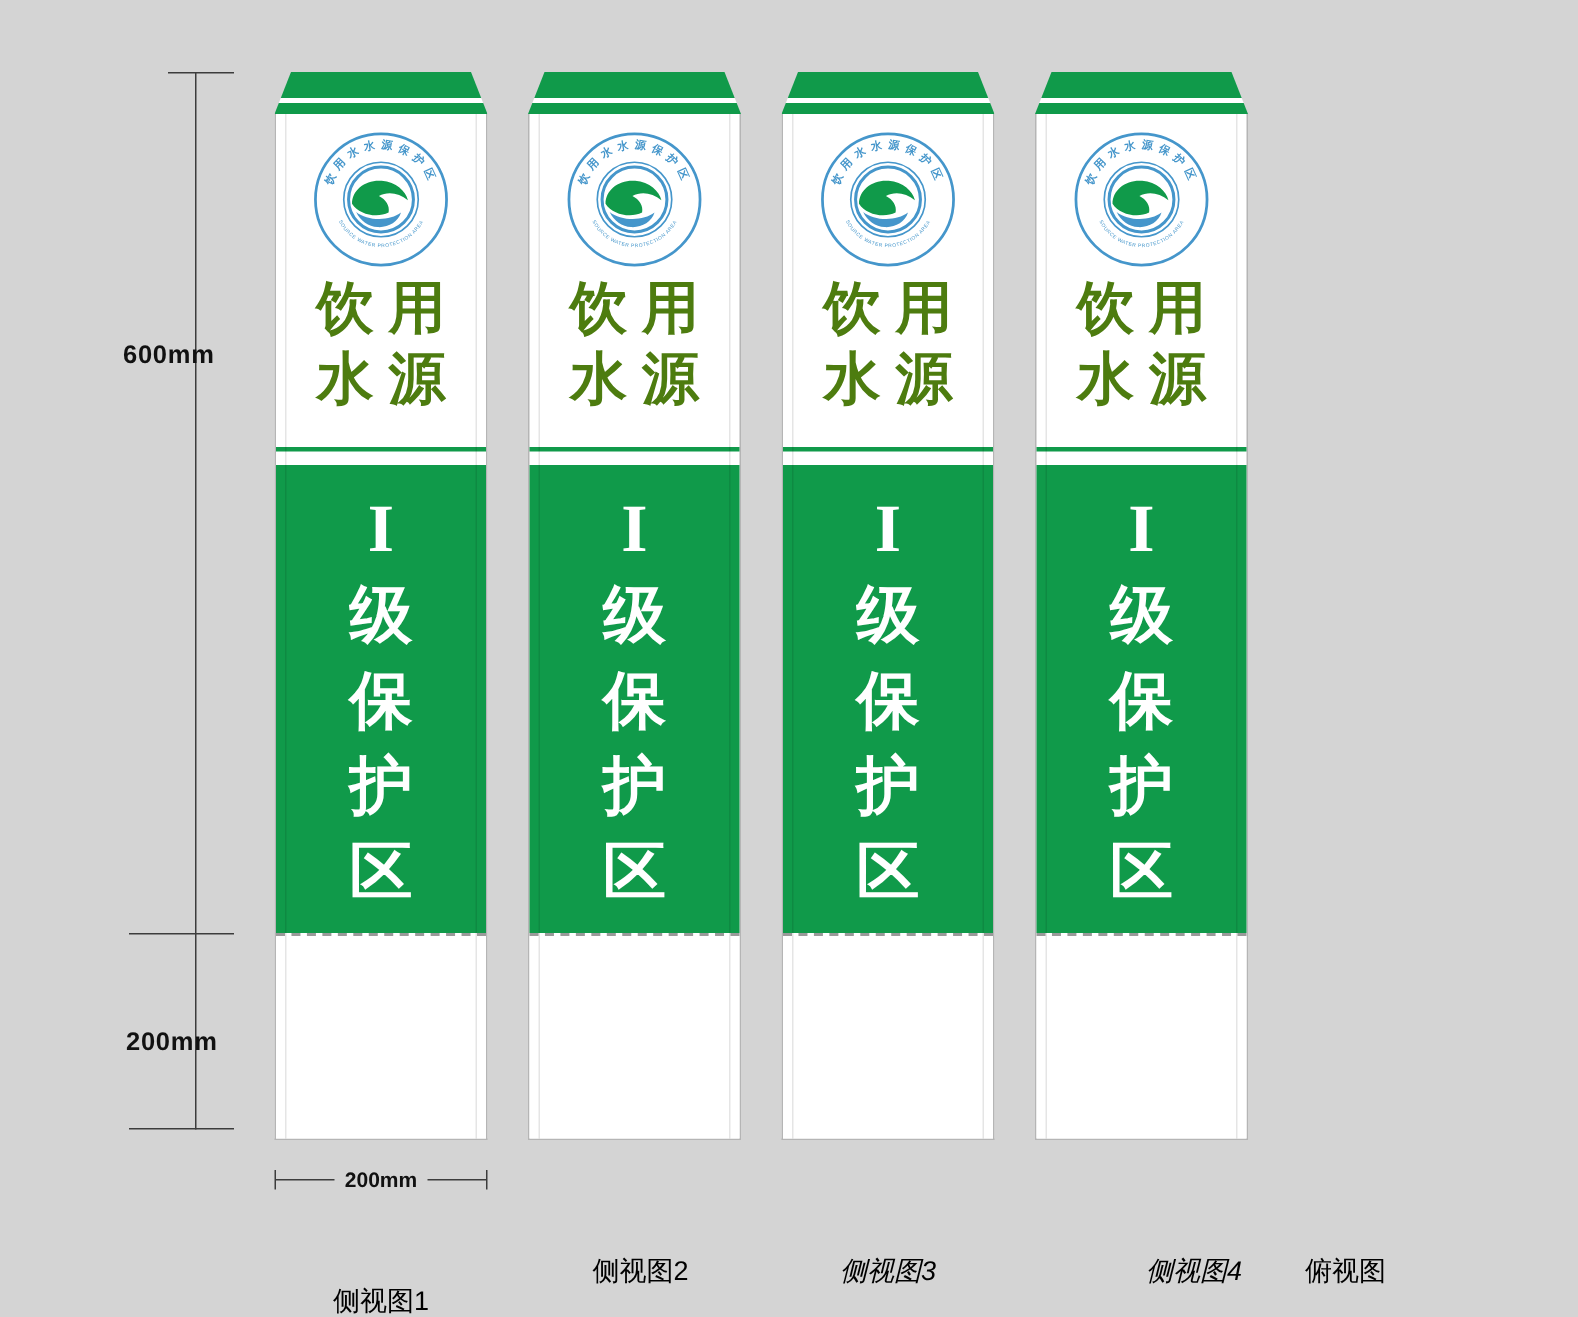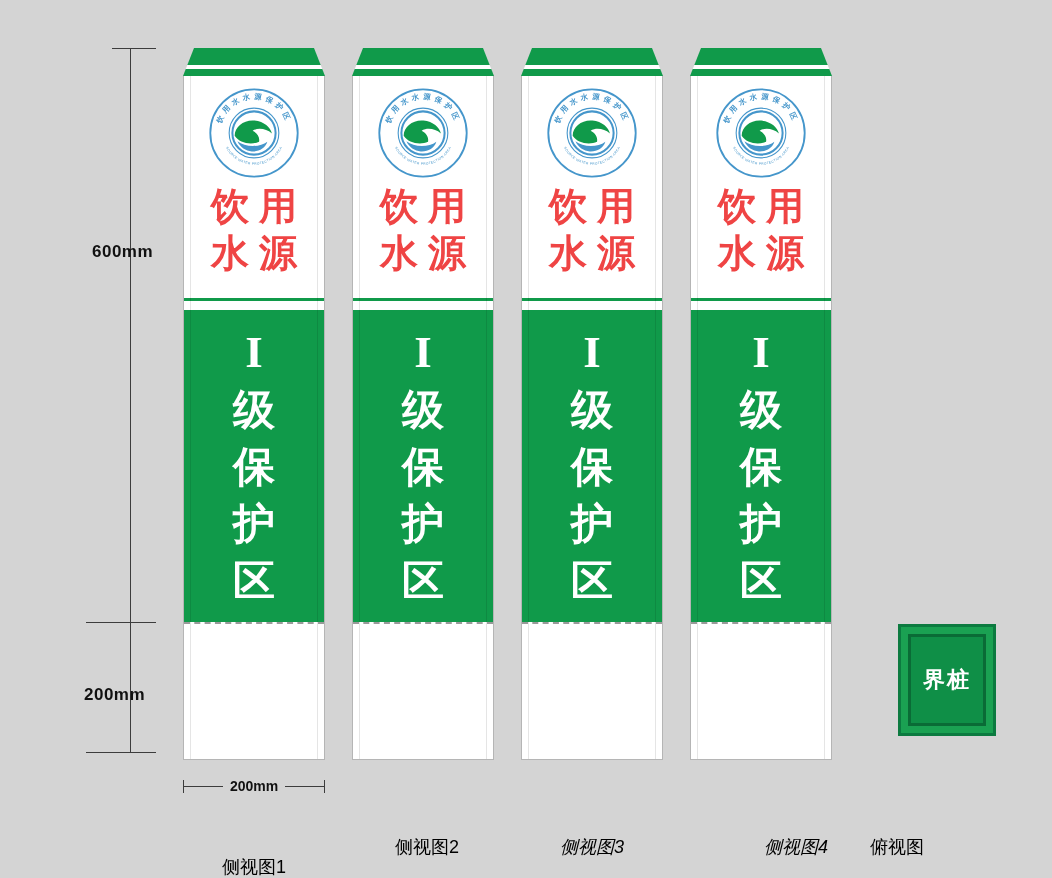--- a/index.html
+++ b/index.html
@@ -12,21 +12,21 @@
   }
   .canvas { position:absolute; inset:0; }
 
   
   .dim-vline { position:absolute; left:130px; top:48px; width:1px; height:705px; background:#3c3c3c; }
   .tick { position:absolute; height:1px; background:#3c3c3c; }
   .tick-top    { left:112px; top:48px;  width:44px; }
   .tick-mid    { left:86px;  top:622px; width:70px; }
   .tick-bottom { left:86px;  top:752px; width:70px; }
   .dim-label { position:absolute; font-size:17px; font-weight:bold; color:#111; letter-spacing:0.5px; }
-  .label-600 { left:92px; top:227px;margin-top:15px; }
+  .label-600 { left:82px; top:227px; }
   .label-200 { left:84px; top:685px; }
 
   
   .dim-width { position:absolute; left:183px; top:778px; width:142px; height:16px; display:flex; align-items:center; }
   .dim-width .endtick { width:1px; height:13px; background:#3c3c3c; }
   .dim-width .wline { flex:1; height:1px; background:#3c3c3c; }
   .dim-width .wlabel { font-size:14px; font-weight:bold; color:#111; padding:0 7px; white-space:nowrap; }
 
   
   .pillars { position:absolute; left:183px; top:48px; display:flex; gap:27px; }
@@ -44,21 +44,21 @@
   .edge { position:absolute; top:0; bottom:0; width:1px; background:rgba(0,0,0,0.10); z-index:2; }
   .edge-l { left:6px; } .edge-r { right:6px; }
 
   .white-sec { height:234px; display:flex; flex-direction:column; align-items:center; }
   .logo-svg { margin-top:11px; width:92px; height:92px; }
   .ring { fill:none; stroke:#4596cb; }
   .arc-cn { fill:#4596cb; letter-spacing:4px; font-weight:bold; }
   .arc-en { fill:#4596cb; letter-spacing:0.4px; }
   .swirl-green { fill:#109a4a; }
   .swirl-blue { fill:#4596cb; }
-  .ptitle { margin-top:4px; text-align:right; color:#ef4444; font-weight:bold;
+  .ptitle { margin-top:4px; text-align:right; color:#4d7c0f; font-weight:bold;
             font-size:38px; line-height:47px; letter-spacing:10px; text-indent:10px; white-space:nowrap; }
   .sep { margin-top:auto; width:100%; height:3px; background:#109a4a; margin-bottom:9px; }
 
   .green-sec { height:312px; background:#109a4a; display:flex; flex-direction:column;
                align-items:center; justify-content:center; }
   .zone-char { color:#ffffff; font-weight:bold; font-size:42px; line-height:57px; text-align:center; }
   .zone-char.roman { font-family:"Liberation Serif","DejaVu Serif",serif; font-size:45px; }
 
   .buried { flex:1; background:#ffffff; border-top:2px dashed #9a9a9a; }
 
@@ -240,25 +240,20 @@
         <div class="zone-char">保</div>
         <div class="zone-char">护</div>
         <div class="zone-char">区</div>
       </div>
 
       <div class="buried"></div>
     </div>
   </div>
 </div>
 
-  <div class="topview">
-    <div class="topview-frame">
-      <div class="topview-label">界桩</div>
-    </div>
-  </div>
 
   <div class="caption cap1">侧视图1</div>
   <div class="caption cap2">侧视图2</div>
   <div class="caption cap3">侧视图3</div>
   <div class="caption cap4">侧视图4</div>
   <div class="caption cap5">俯视图</div>
 
 </div>
 
 </body></html>

